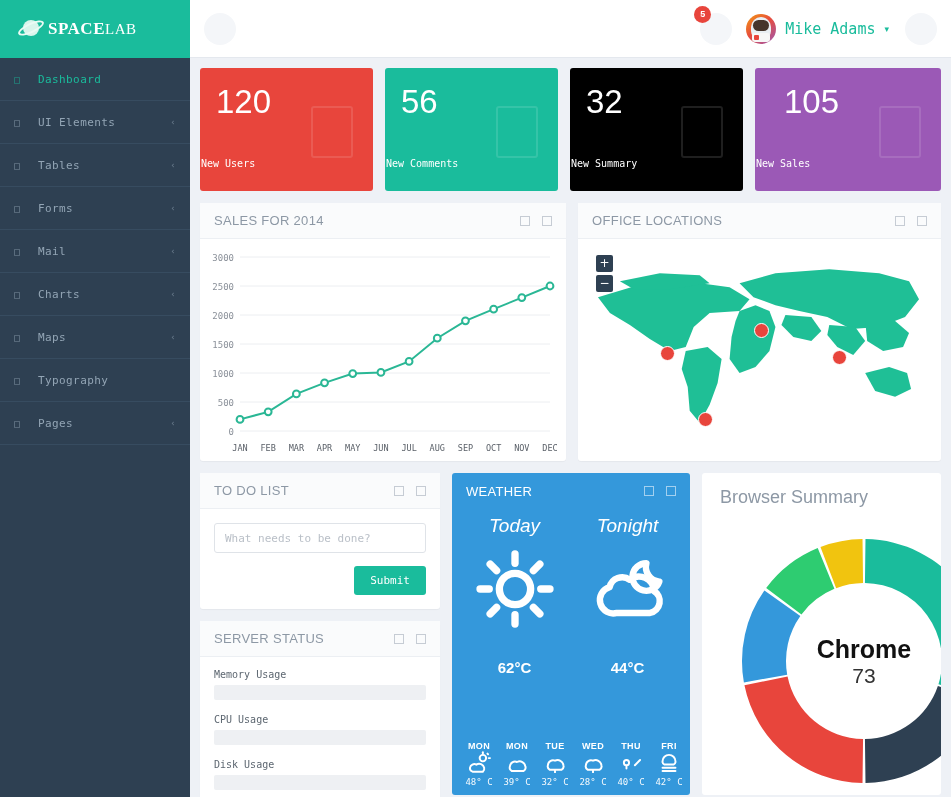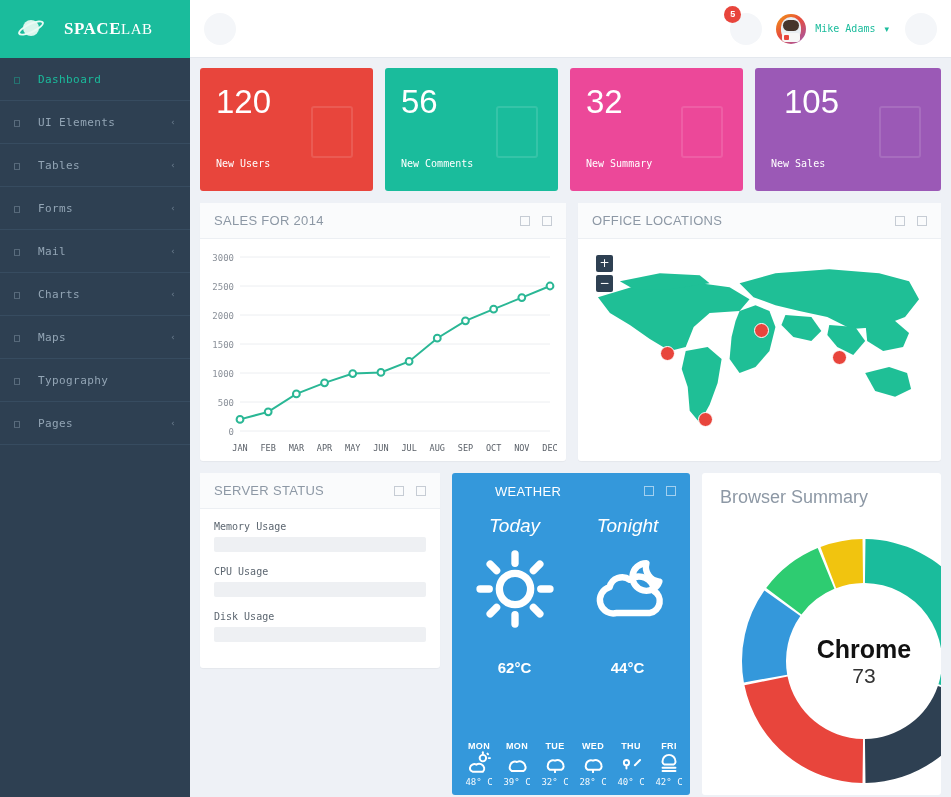--- a/index.html
+++ b/index.html
@@ -8,21 +8,21 @@
     background: #eef1f6;
     font-family: "Liberation Sans", sans-serif;
     overflow: hidden;
   }
   .app { display: flex; width: 951px; height: 797px; }
 
   
   .sidebar { width: 190px; height: 797px; background: #2e4052; flex: 0 0 190px; }
   .brand {
     height: 58px; background: #1abc9c;
-    display: flex; align-items: center; gap: 20px; padding-left: 18px;
+    display: flex; align-items: center; gap: 4px; padding-left: 18px;
   }
   .brand-icon { width: 26px; height: 26px; position: relative; flex: 0 0 26px; }
   .brand-icon .planet {
     position: absolute; left: 5px; top: 4px; width: 16px; height: 16px;
     border-radius: 50%; background: #d9f5ec;
   }
   .brand-icon .ring {
     position: absolute; left: -1px; top: 7px; width: 28px; height: 10px;
     border: 2px solid #eafaf4; border-radius: 50%;
     transform: rotate(-25deg);
@@ -77,33 +77,33 @@
     border-radius: 6px; background: #46352c;
   }
   .avatar .chest {
     position: absolute; left: 6px; top: 19px; width: 18px; height: 9px;
     border-radius: 3px; background: #f7f7f7;
   }
   .avatar .chest:after {
     content: ""; position: absolute; left: 2px; top: 2px;
     width: 5px; height: 5px; border-radius: 1px; background: #e8453c;
   }
-  .user-name { color: #1abc9c; font-size: 10px; font-family: "DejaVu Sans Mono", monospace; }
+  .user-name { color: #1abc9c; font-size: 15px; font-family: "DejaVu Sans Mono", monospace; }
   .user-caret { color: #1abc9c; font-size: 9px; }
 
   .content { flex: 1; padding: 10px; overflow: hidden; }
 
   
   .stats { display: flex; gap: 12px; margin-bottom: 12px; }
   .stat {
     flex: 1; height: 123px; border-radius: 3px; position: relative;
     padding: 17px 16px; color: #fff; overflow: hidden;
   }
   .stat-num { font-size: 33px; font-weight: 300; line-height: 1; font-family: "Liberation Sans", sans-serif; }
-  .stat-label { position: absolute; bottom: 22px; left: 16px; font-size: 10px; font-family: "DejaVu Sans Mono", monospace; }
+  .stat-label { position: absolute; bottom: 22px; left: 1px; font-size: 10px; font-family: "DejaVu Sans Mono", monospace; }
   .stat-ghost {
     position: absolute; right: 20px; top: 38px; width: 42px; height: 52px;
     border: 2px solid rgba(255,255,255,.12); border-radius: 3px;
   }
 
   
   .card { background: #fff; border-radius: 3px; box-shadow: 0 1px 1px rgba(0,0,0,.04); }
   .card-head {
     height: 36px; display: flex; align-items: center;
     padding: 0 14px; border-bottom: 1px solid #eceff3; background: #fafbfc;
@@ -169,21 +169,21 @@
   }
   .striped {
     background-image: linear-gradient(45deg, rgba(255,255,255,.2) 25%, transparent 25%,
       transparent 50%, rgba(255,255,255,.2) 50%, rgba(255,255,255,.2) 75%,
       transparent 75%, transparent);
     background-size: 14px 14px;
   }
 
   
   .weather { background: #3498db; border-radius: 3px; height: 322px; color: #fff; overflow: hidden; position: relative; }
-  .weather-head { height: 36px; display: flex; align-items: center; padding: 0 14px; margin-left: 29px; }
+  .weather-head { height: 36px; display: flex; align-items: center; padding: 0 14px; }
   .weather-head .card-title { color: #fff; font-size: 13px; }
   .weather-head .head-ic { border-color: rgba(255,255,255,.55); }
   .wx-main { display: flex; padding: 6px 6px 0; }
   .wx-col { flex: 1; text-align: center; }
   .wx-when { font-size: 19px; font-weight: 300; margin-bottom: 6px; font-style: italic; }
   .wx-temp { font-size: 15px; font-weight: bold; margin-top: 20px; }
   .wx-forecast { display: flex; position: absolute; bottom: 8px; left: 8px; right: 2px; }
   .wx-day { flex: 1; text-align: center; }
   .wx-dow { font-size: 9px; font-weight: bold; letter-spacing: .3px; }
   .wx-dtemp { font-size: 9px; opacity: .95; font-family: "DejaVu Sans Mono", monospace; }
@@ -285,21 +285,21 @@
           <div class="stat" style="background: rgb(232, 69, 60);">
             <div class="stat-num">120</div>
             <div class="stat-ghost"></div>
             <div class="stat-label">New Users</div>
           </div>
           <div class="stat" style="background: rgb(26, 188, 156);">
             <div class="stat-num">56</div>
             <div class="stat-ghost"></div>
             <div class="stat-label">New Comments</div>
           </div>
-          <div class="stat" style="background: #ec4899;">
+          <div class="stat" style="background: #000000;">
             <div class="stat-num">32</div>
             <div class="stat-ghost"></div>
             <div class="stat-label">New Summary</div>
           </div>
           <div class="stat" style="background: rgb(155, 89, 182); padding-left: 29px;">
             <div class="stat-num">105</div>
             <div class="stat-ghost"></div>
             <div class="stat-label">New Sales</div>
           </div>
         </div>
@@ -386,20 +386,33 @@
                 <div class="pin" style="left: 70%; top: 50%;"></div>
                 <div class="pin" style="left: 33%; top: 78%;"></div>
               </div>
           </div>
         </div>
       </div>
 
       <div class="row3">
 
         <div class="col-a">
+          <div class="card">
+            <div class="card-head">
+              <span class="card-title">TO DO LIST</span>
+              <span class="head-ic"></span>
+              <span class="head-ic"></span>
+            </div>
+            <div class="todo-body">
+              <input class="todo-input" placeholder="What needs to be done?" style="">
+              <div class="todo-actions">
+                <button class="submit-btn">Submit</button>
+              </div>
+            </div>
+          </div>
 
           <div class="card">
             <div class="card-head">
               <span class="card-title">SERVER STATUS</span>
               <span class="head-ic"></span>
               <span class="head-ic"></span>
             </div>
             <div class="server-body" id="server-bars">
                 <div>
                   <div class="usage-label">Memory Usage</div>

